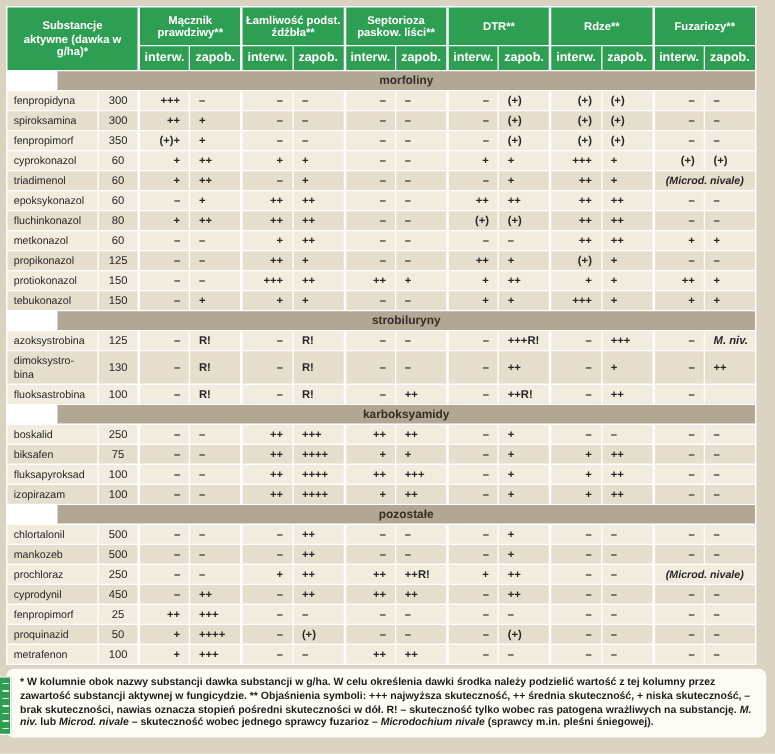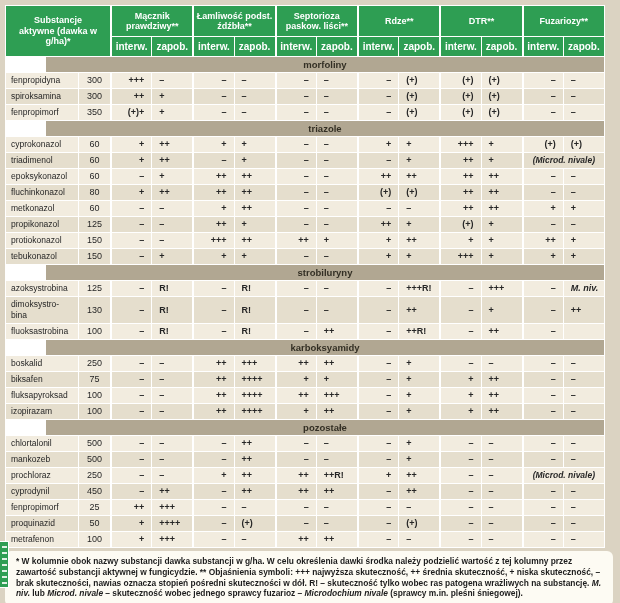--- a/index.html
+++ b/index.html
@@ -112,22 +112,22 @@
 </head>
 <body>
 
 <div class="page">
   <div class="tbl">
     <div class="header-grid">
       <div class="hcell substance">Substancje aktywne (dawka w g/ha)*</div>
       <div class="hcell group">Mącznik prawdziwy**</div>
       <div class="hcell group">Łamliwość podst. źdźbła**</div>
       <div class="hcell group">Septorioza paskow. liści**</div>
+      <div class="hcell group">DTR**</div>
       <div class="hcell group">Rdze**</div>
-      <div class="hcell group">DTR**</div>
       <div class="hcell group">Fuzariozy**</div>
 
       <div class="hcell sub s1">interw.</div>
       <div class="hcell sub s2">zapob.</div>
       <div class="hcell sub s1">interw.</div>
       <div class="hcell sub s2">zapob.</div>
       <div class="hcell sub s1">interw.</div>
       <div class="hcell sub s2">zapob.</div>
       <div class="hcell sub s1">interw.</div>
       <div class="hcell sub s2">zapob.</div>
@@ -179,21 +179,20 @@
           <div class="cell vcell zapob">–</div>
           <div class="cell vcell interw">–</div>
           <div class="cell vcell zapob">–</div>
           <div class="cell vcell interw">–</div>
           <div class="cell vcell zapob">(+)</div>
           <div class="cell vcell interw">(+)</div>
           <div class="cell vcell zapob">(+)</div>
           <div class="cell vcell interw">–</div>
           <div class="cell vcell zapob">–</div>
         </div>
-        <div class="band">triazole</div>
         <div class="bodyrow light">
           <div class="cell namecell">cyprokonazol</div>
           <div class="cell dosecell">60</div>
           <div class="cell vcell interw">+</div>
           <div class="cell vcell zapob">++</div>
           <div class="cell vcell interw">+</div>
           <div class="cell vcell zapob">+</div>
           <div class="cell vcell interw">–</div>
           <div class="cell vcell zapob">–</div>
           <div class="cell vcell interw">+</div>

